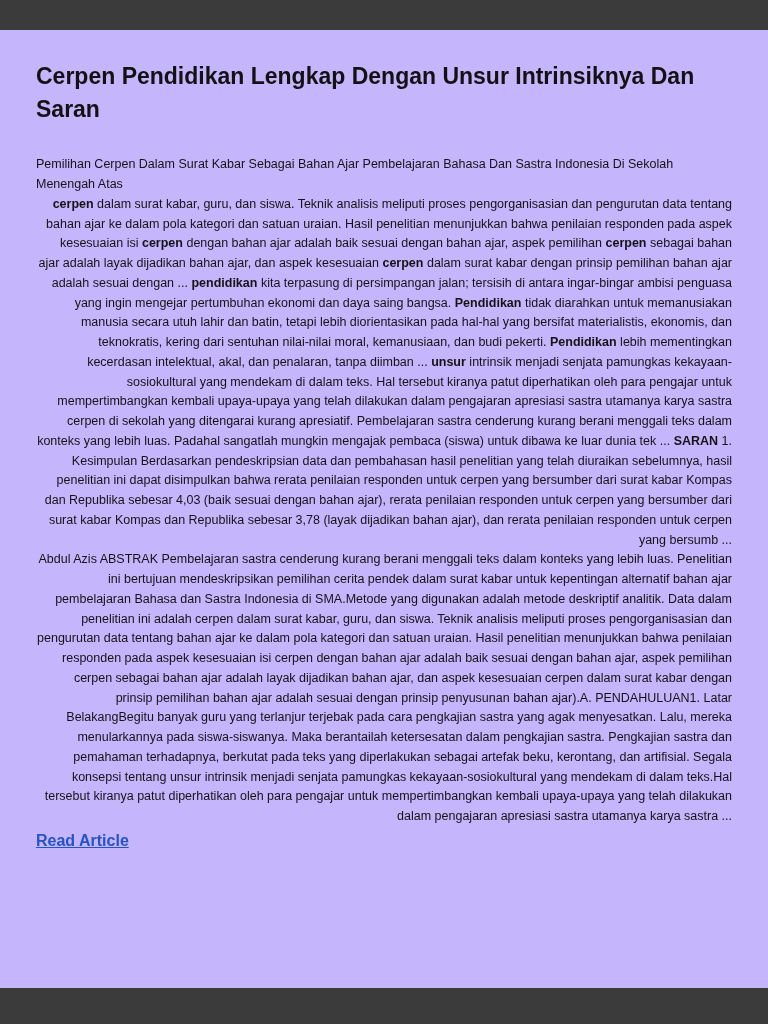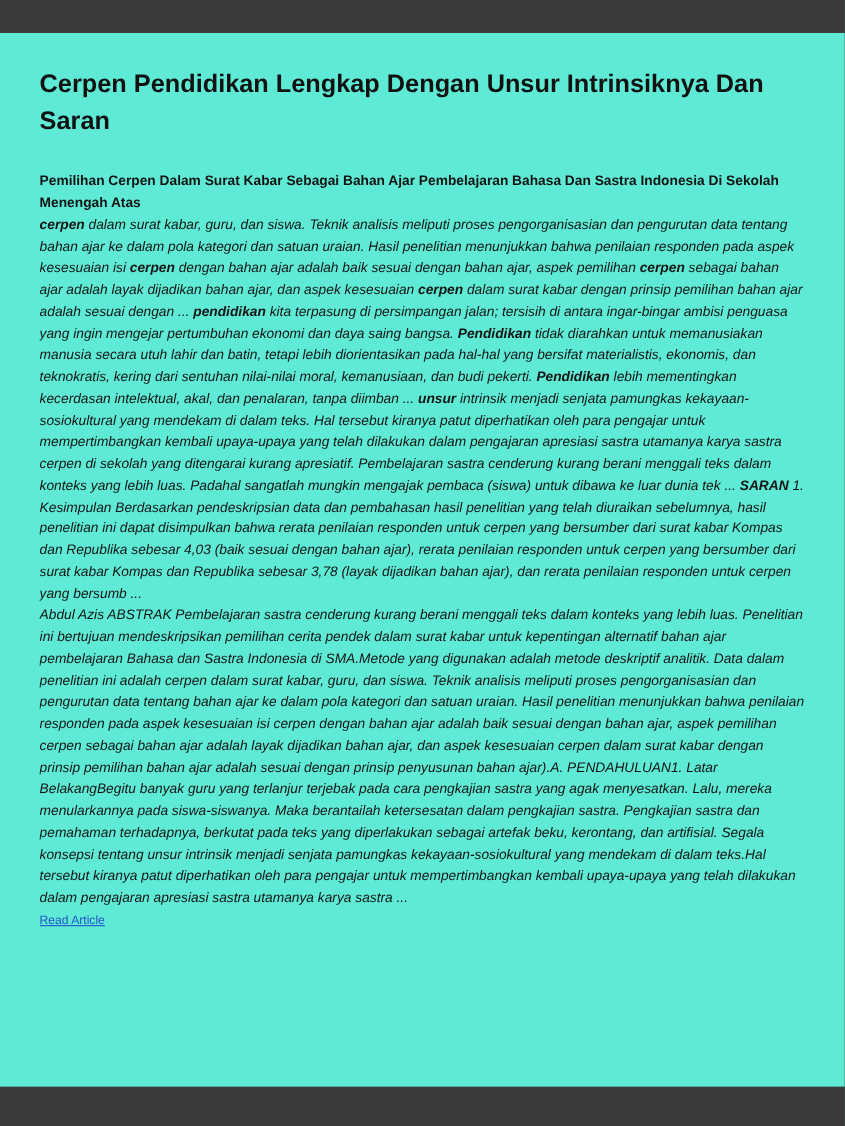--- a/index.html
+++ b/index.html
@@ -14,57 +14,57 @@
     height: 30px;
     background: #3b3b3b;
   }
   .bottombar {
     height: 36px;
     background: #3b3b3b;
   }
   .page {
     width: 768px;
     height: 958px;
-    background: #5eead4;
+    background: #c4b5fd;
     box-sizing: border-box;
     padding: 30px 36px 0 36px;
     display: flex;
     flex-direction: column;
   }
   .content { flex: 1 1 auto; overflow: hidden; }
   h1.title {
     font-size: 23px;
     line-height: 1.42;
     font-weight: bold;
     color: #121212;
     margin: 0 0 30px 0;
   }
   p.heading {
     font-size: 12.5px;
     line-height: 1.58;
-    font-weight: bold;
+    font-weight: normal;
     color: #141414;
     margin: 0;
   }
   p.bodytext {
     font-size: 12.5px;
     line-height: 1.58;
     color: #141414;
     margin: 0;
-    text-align: left;
-    font-style: italic;
+    text-align: right;
   }
   p.bodytext b { font-weight: bold; }
   a.read-link {
     display: inline-block;
     margin-top: 1px;
-    font-size: 11px;
+    font-size: 16px;
     line-height: 1.58;
     text-decoration: underline;
     cursor: pointer;
+    font-weight: bold;
   }
   .footer {
     flex: 0 0 auto;
     text-align: center;
     font-size: 10px;
     color: #222222;
     padding: 6px 0 10px 0;
   }
 </style>
 </head>

